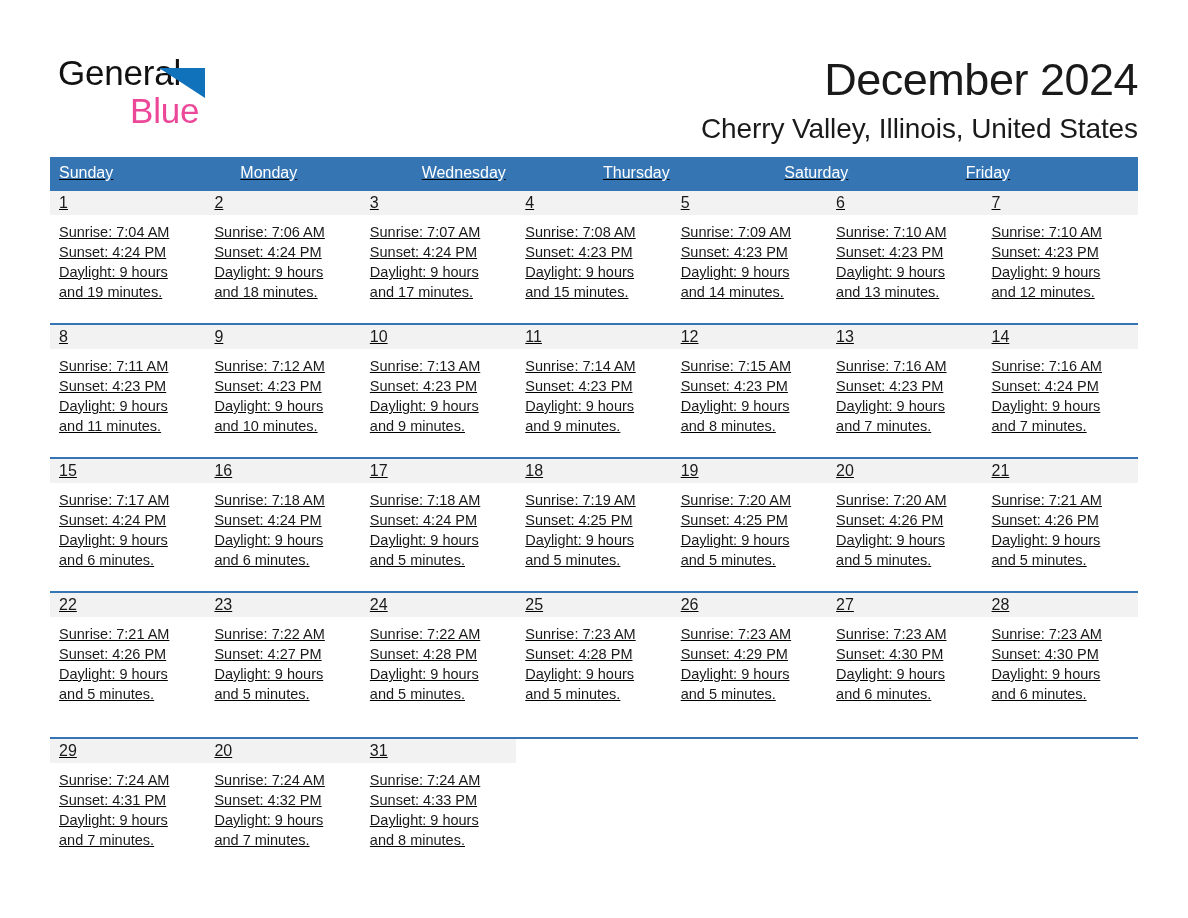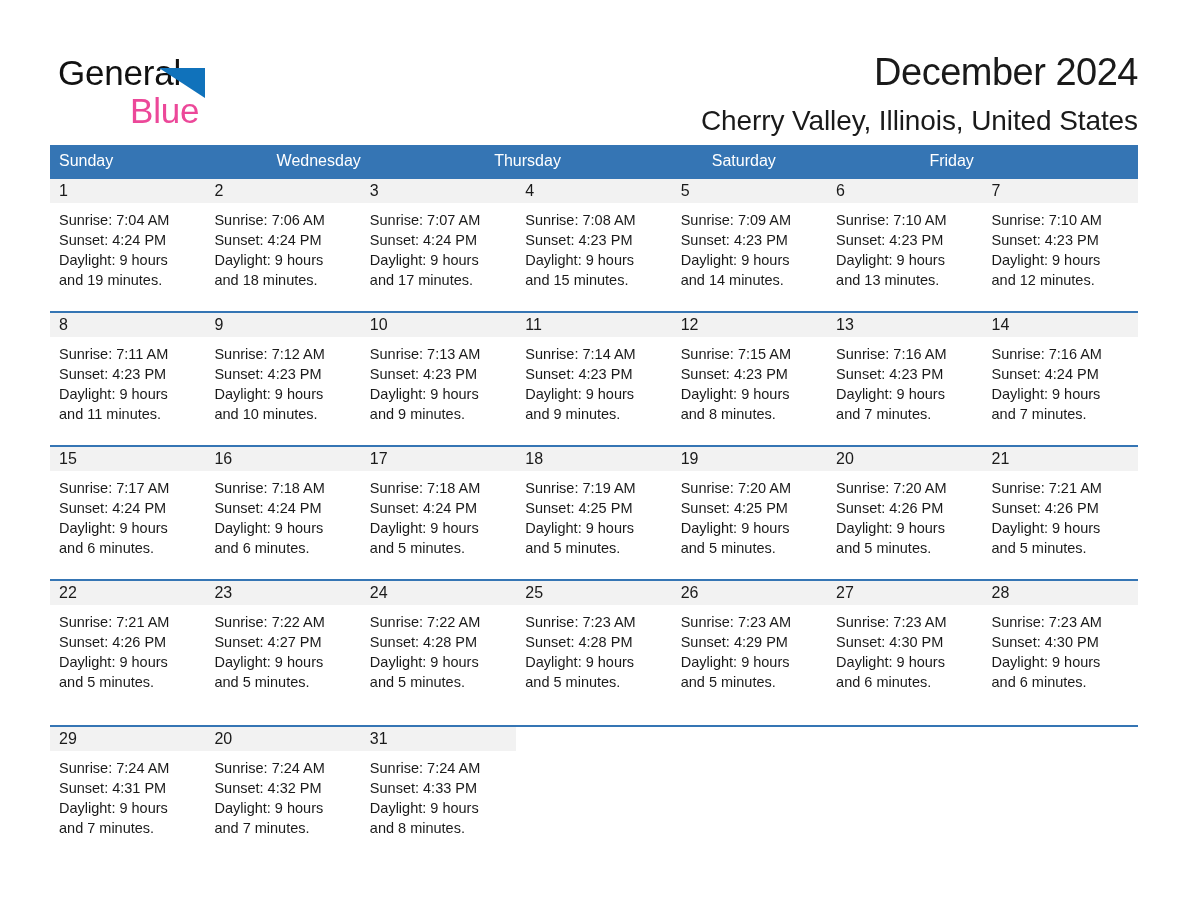--- a/index.html
+++ b/index.html
@@ -60,41 +60,43 @@
     letter-spacing: -0.2px;
     font-weight: 400;
   }
   .title-wrap {
     position: absolute;
     right: 0;
     top: 0;
     text-align: right;
   }
   .cal-title {
-    font-size: 38px;
+    font-size: 45px;
     line-height: 56px;
     color: #1a1a1a;
     font-weight: 400;
     letter-spacing: -0.5px;
+    margin-top: 8px;
   }
   .cal-subtitle {
     font-size: 28px;
     line-height: 30px;
     color: #1a1a1a;
     font-weight: 400;
     margin-top: 6px;
     letter-spacing: -0.1px;
   }
 
   
   .calendar {
     position: absolute;
     left: 50px;
-    top: 145px;
+    top: 157px;
     width: 1088px;
+    text-decoration: underline;
   }
   .dow-row {
     display: flex;
     background: #3575b4;
     height: 32px;
   }
   .dow {
     flex: 1 1 0;
     color: #ffffff;
     font-size: 16px;
@@ -162,20 +164,21 @@
       <div class="cal-title">December 2024</div>
       <div class="cal-subtitle">Cherry Valley, Illinois, United States</div>
     </div>
 
   </div>
 
   <div class="calendar">
 
     <div class="dow-row">
       <div class="dow">Sunday</div>
+      <div class="dow">Monday</div>
       <div class="dow">Wednesday</div>
       <div class="dow">Thursday</div>
       <div class="dow">Saturday</div>
       <div class="dow">Friday</div>
     </div>
 
     <div class="week">
       <div class="cell">
         <div class="daynum-band">
             <span class="daynum">1</span>

